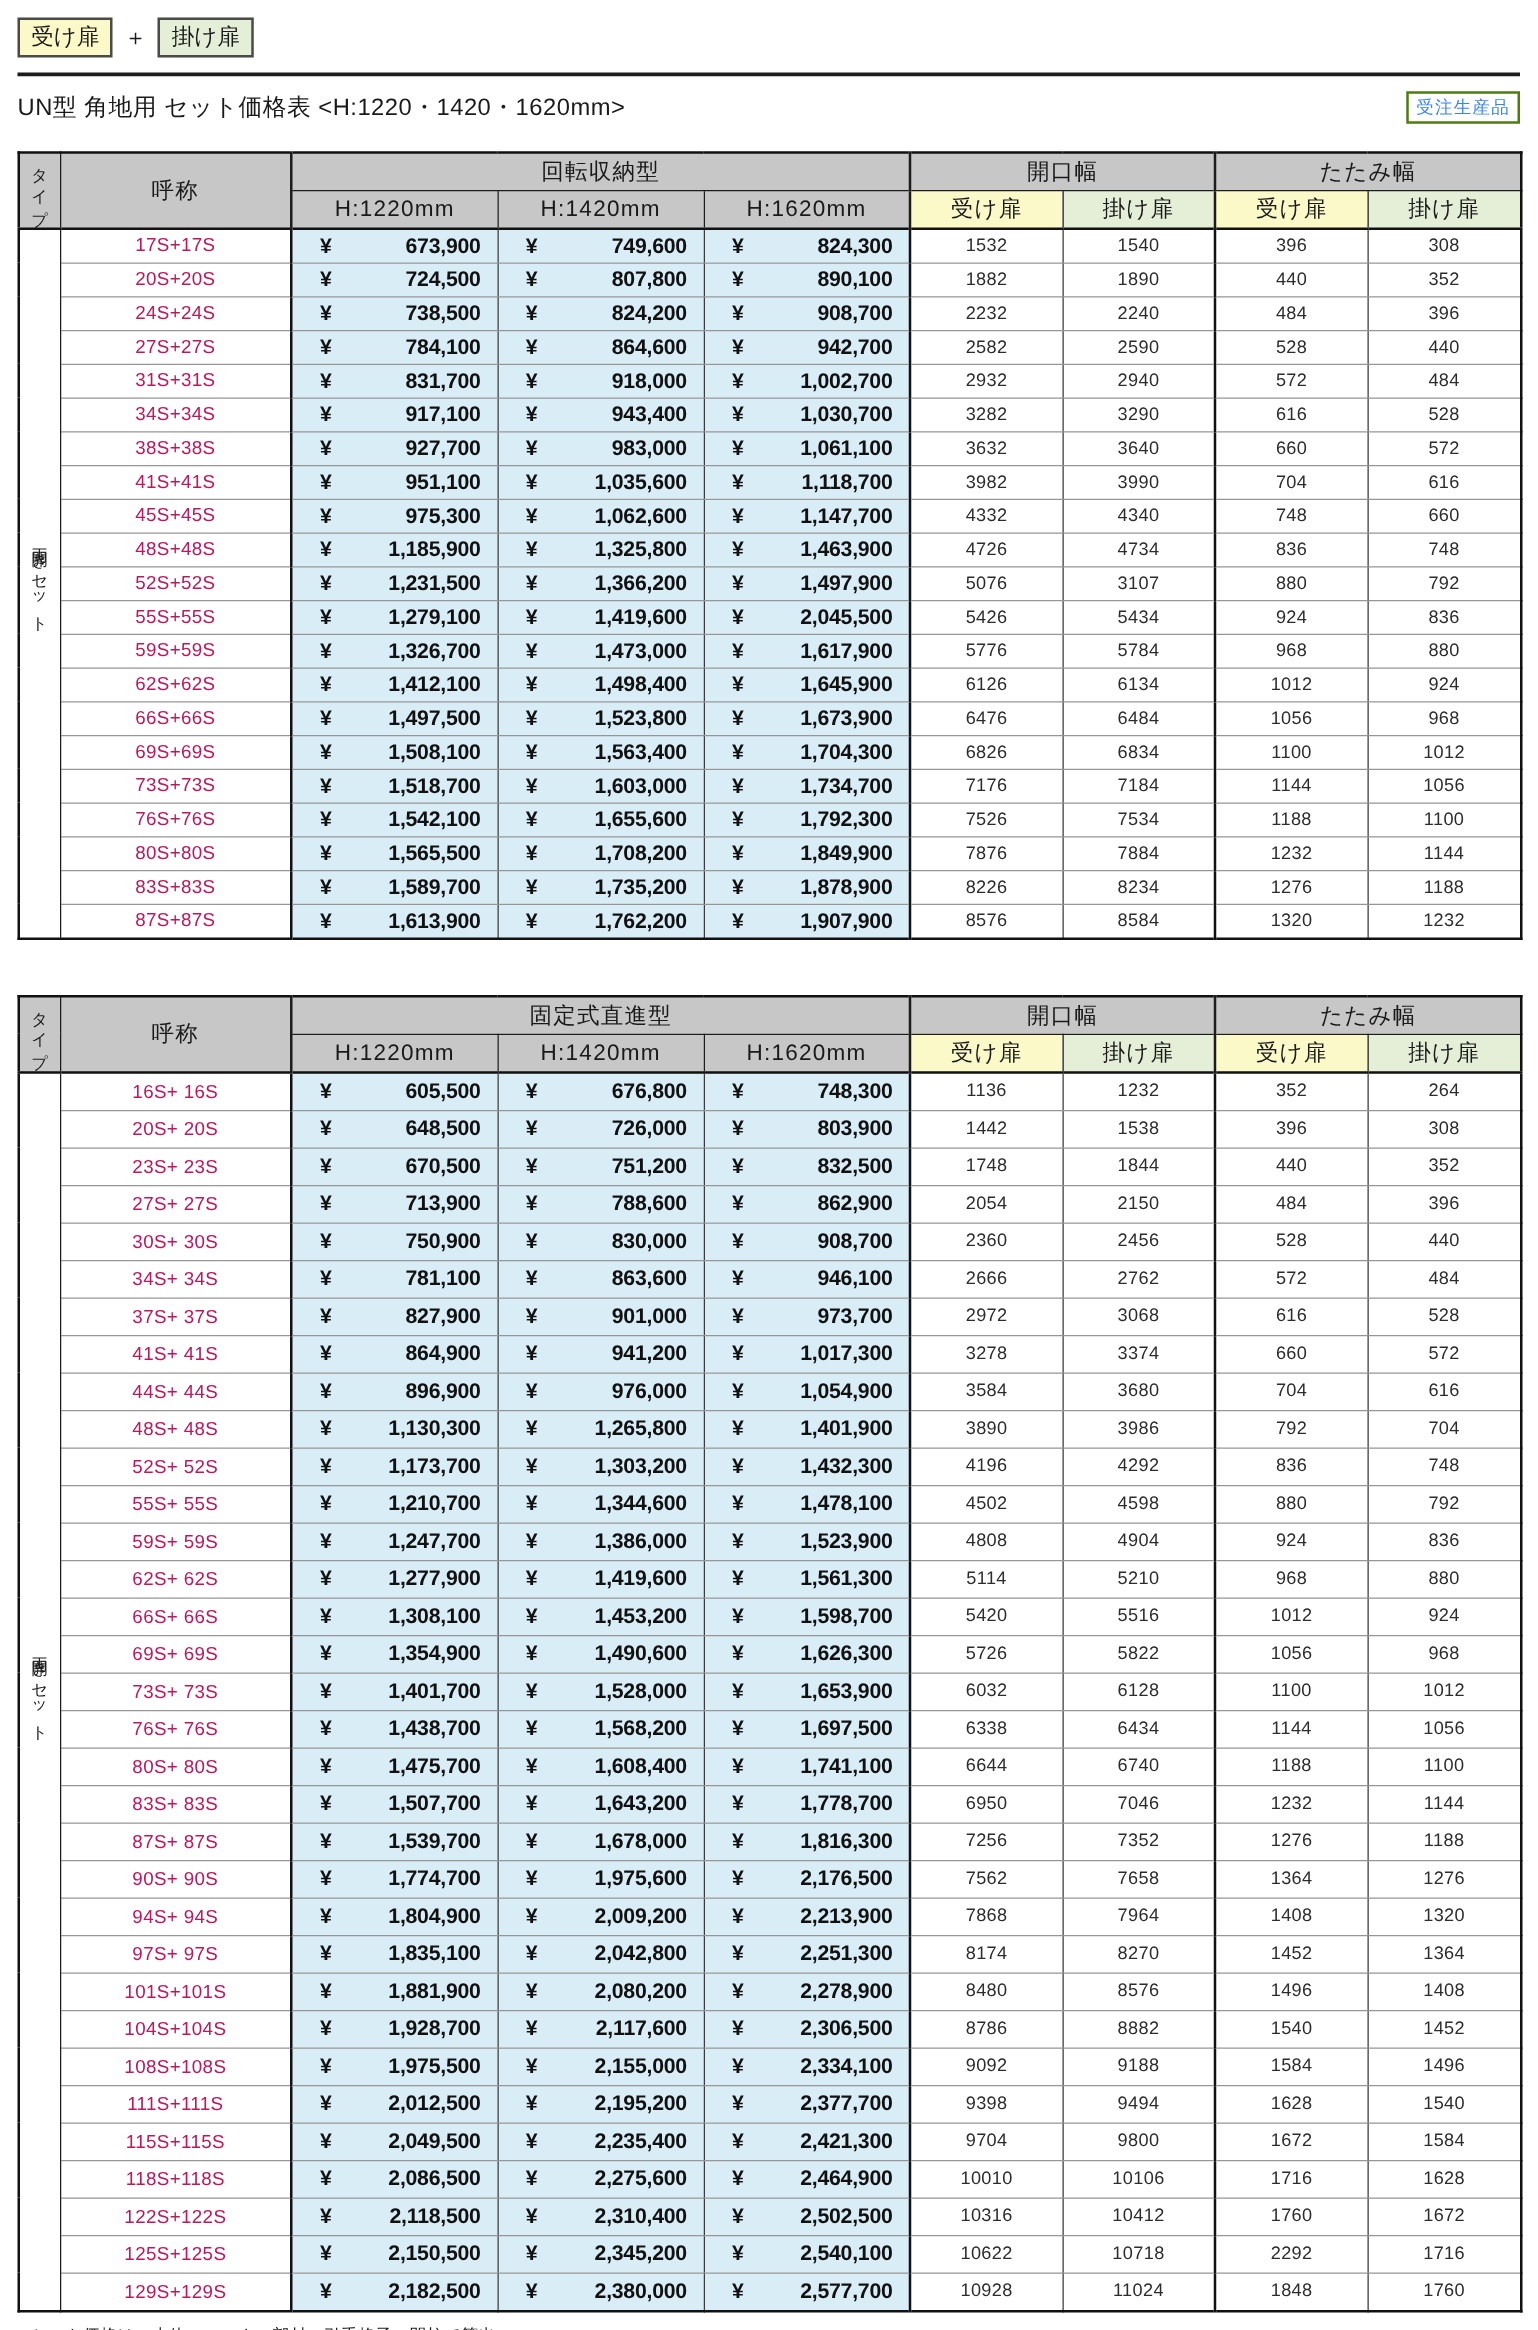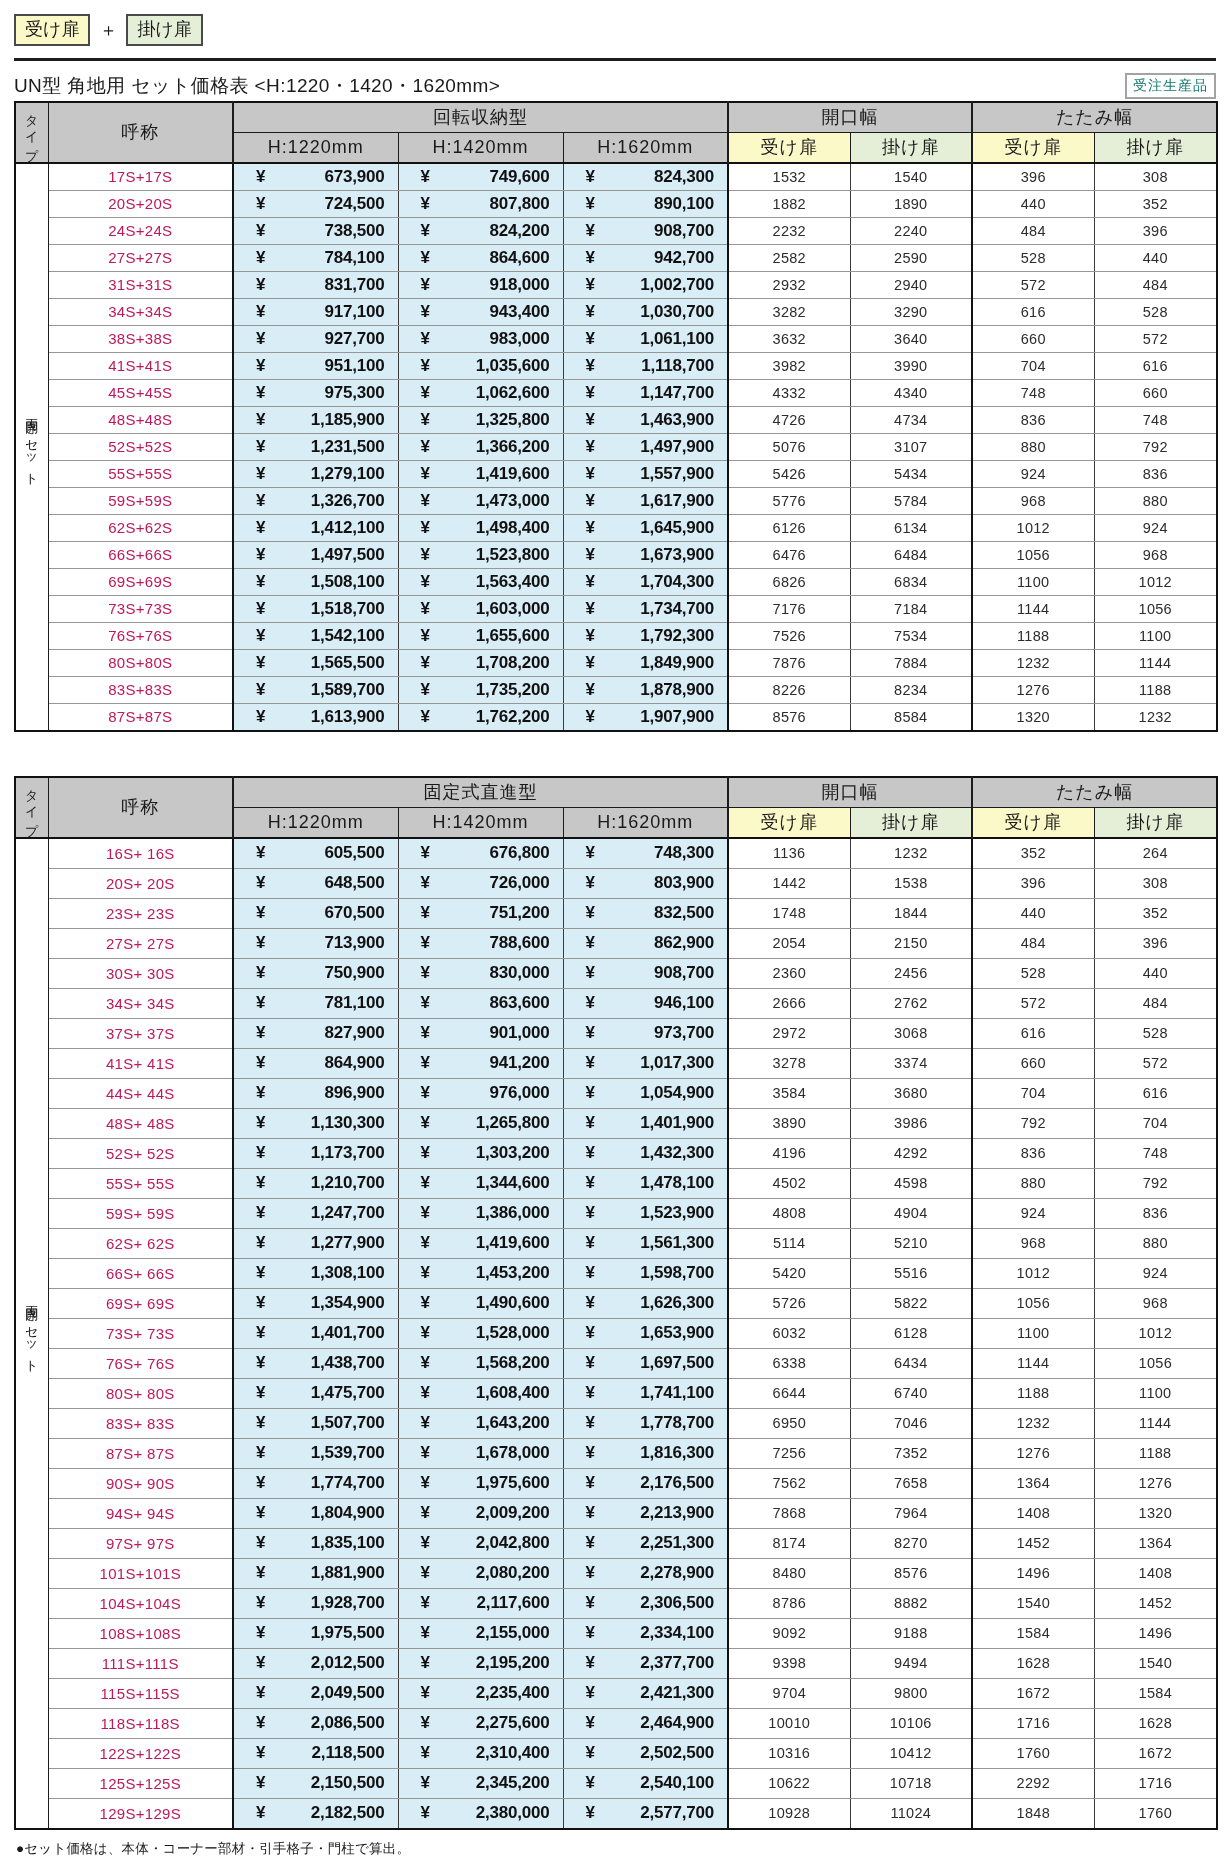--- a/index.html
+++ b/index.html
@@ -15,23 +15,23 @@
   .legend{display:flex;align-items:center;gap:9px;margin:2px 0 12px 0;}
   .chip{display:inline-block;padding:3px 9px;font-size:18px;border:2px solid #4a4a4a;line-height:1.2;}
   .chip-yellow{background:#fcf9c9;}
   .chip-green{background:#e5efd8;}
   .plus{font-size:18px;}
   .legend-note{font-size:18.5px;letter-spacing:.2px;}
 
   .rule{border-top:3px solid #1d1d1d;margin:6px 0 12px 0;}
 
   
-  .title-row{display:flex;justify-content:space-between;align-items:center;margin:4px 0 2px 0;}
+  .title-row{display:flex;justify-content:space-between;align-items:center;margin:4px 0 22px 0;}
   .title{font-size:19px;font-weight:500;margin:0;letter-spacing:.4px;}
-  .badge{font-size:14px;padding:2px 6px;border:2px solid #a3a3a3;color:#0f766e;background:#fff;letter-spacing:1px;}
+  .badge{font-size:14px;padding:2px 6px;border:2px solid #4d7c0f;color:#3b82f6;background:#fff;letter-spacing:1px;}
 
   
   table.price-table{width:1202px;border-collapse:collapse;table-layout:fixed;border:2px solid #111;}
   table.t1{margin-bottom:44px;}
   th{background:#c7c7c7;font-weight:400;font-size:18px;padding:0;height:29px;
      border:1px solid #1c1c1c;letter-spacing:1px;}
   th.sub-yellow{background:#fcf9c9;}
   th.sub-green{background:#e5efd8;}
   th.b-right{border-right-width:2px;}
   .vert{writing-mode:vertical-rl;text-orientation:upright;letter-spacing:2px;line-height:1;display:inline-block;}
@@ -388,21 +388,21 @@
           </td>
           <td class="price-cell">
             <div class="price-inner">
               <span>¥</span>
               <span>1,419,600</span>
             </div>
           </td>
           <td class="price-cell b-right">
             <div class="price-inner">
               <span>¥</span>
-              <span>1,557,900</span>
+              <span>2,045,500</span>
             </div>
           </td>
           <td class="width-cell">5426</td>
           <td class="width-cell b-right">5434</td>
           <td class="width-cell">924</td>
           <td class="width-cell">836</td>
         </tr>
         <tr>
           <td class="name-cell b-right">59S+59S</td>
           <td class="price-cell">

